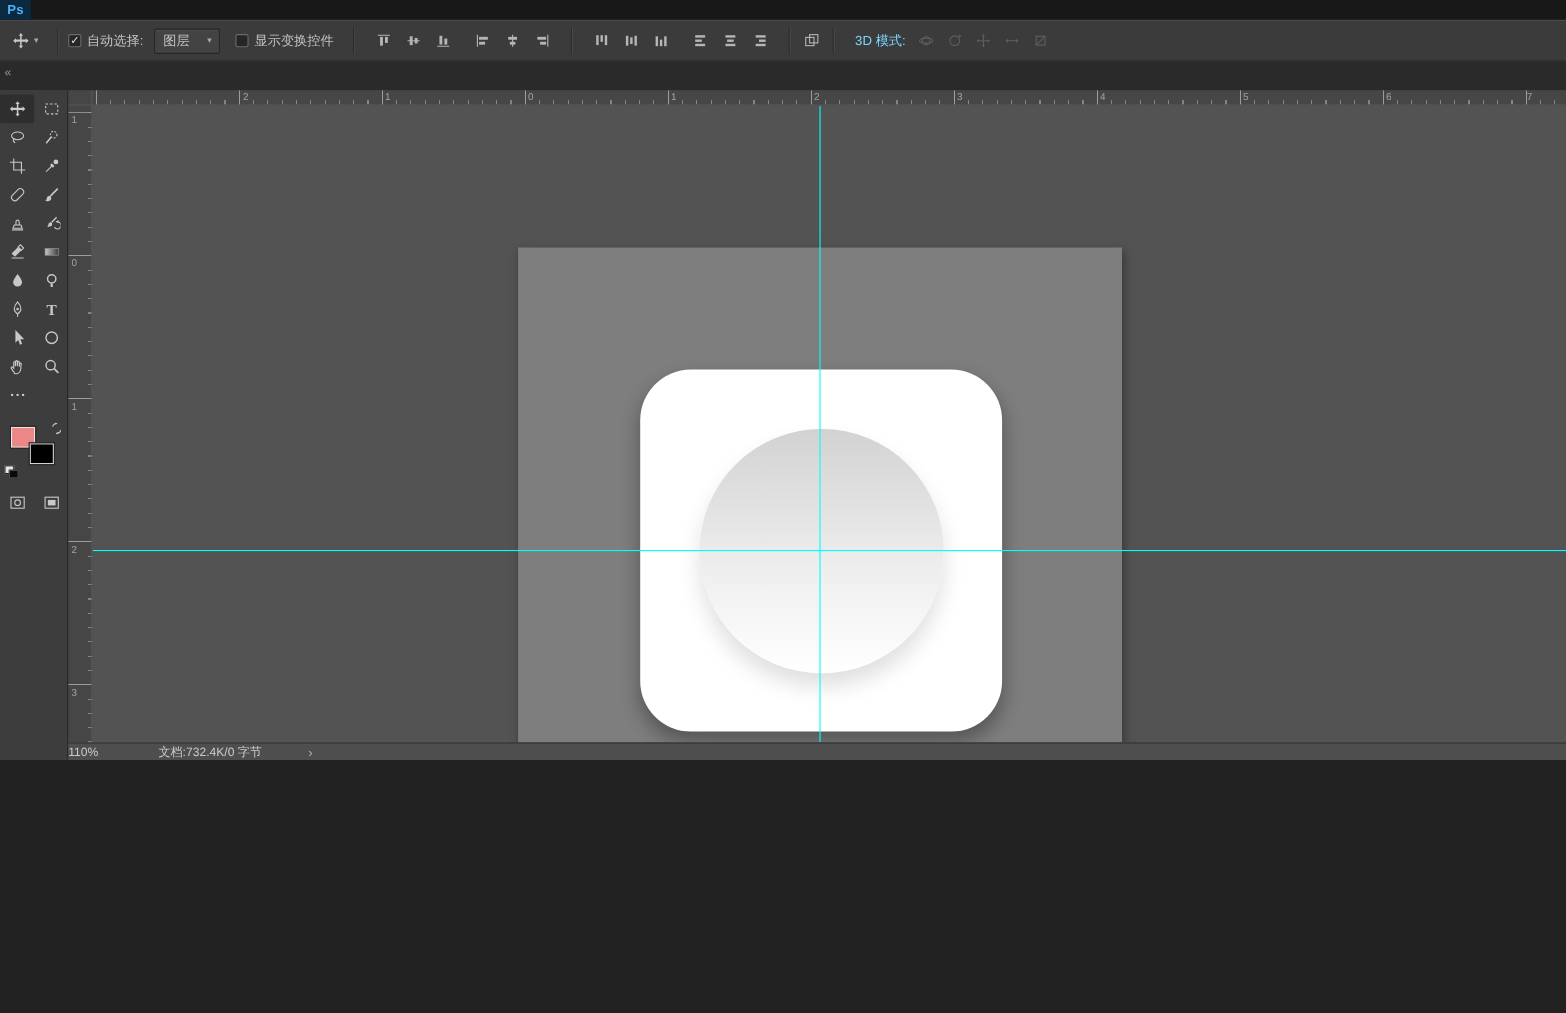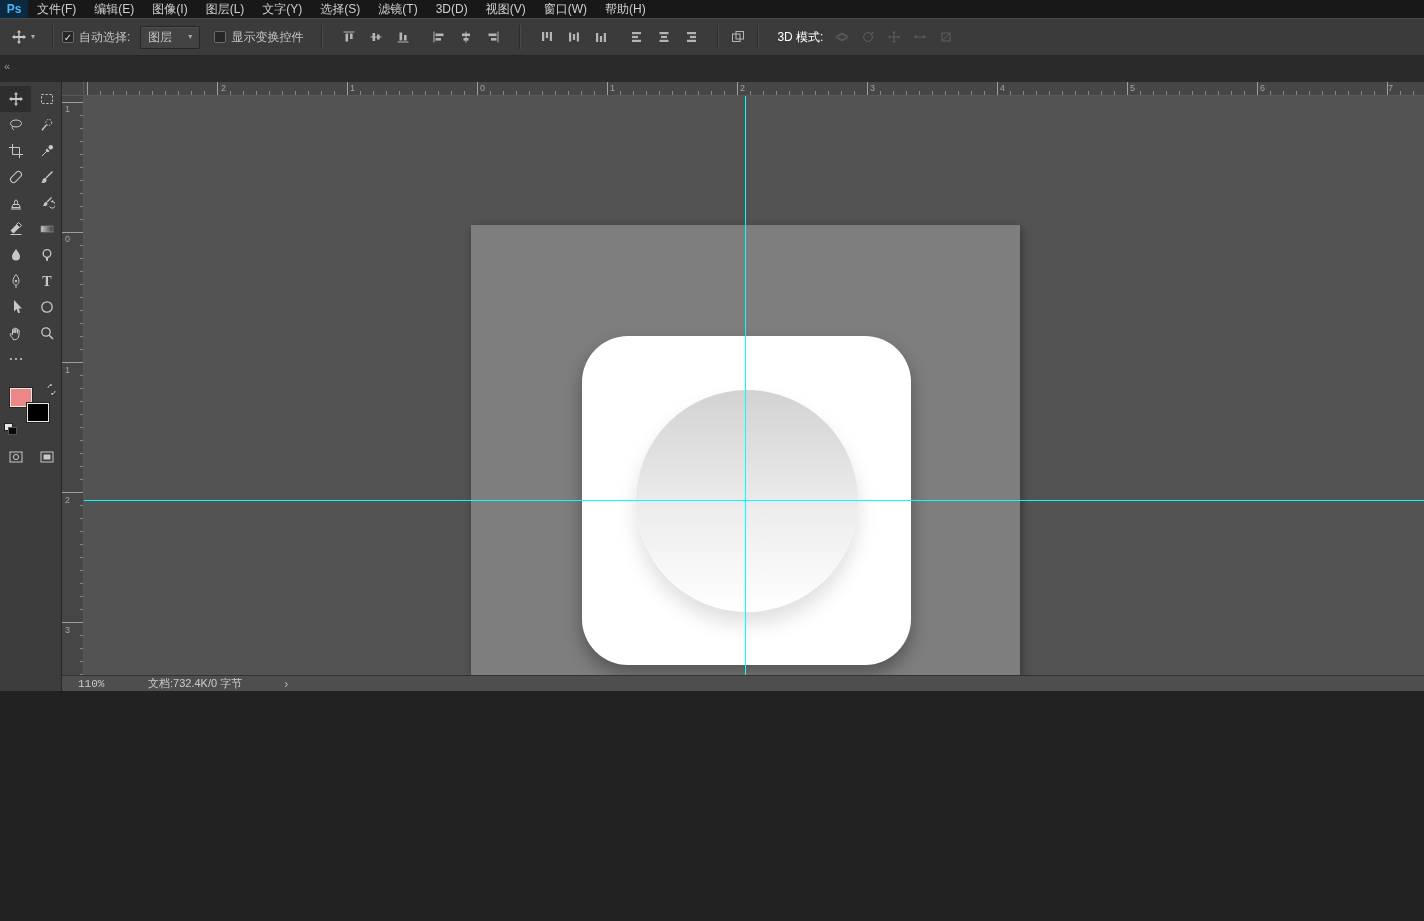--- a/index.html
+++ b/index.html
@@ -23,21 +23,21 @@
   .optlabel{display:flex;align-items:center;margin-right:10px;cursor:default;}
   .cb{width:12px;height:12px;background:#262626;border:1px solid #6a6a6a;border-radius:2px;
       display:inline-flex;align-items:center;justify-content:center;font-size:10px;color:#e3e3e3;
       margin-right:5px;box-sizing:border-box;}
   .combo{display:flex;align-items:center;gap:16px;background:#434343;border:1px solid #272727;
          border-radius:2px;padding:2px 7px;margin-right:14px;box-shadow:inset 0 1px 0 rgba(255,255,255,.06);}
   .sep{width:1px;height:24px;background:#2c2c2c;border-right:1px solid #4a4a4a;margin:0 8px;}
   .ogroup{display:flex;align-items:center;gap:5px;margin:0 7px;}
   .oicon{width:22px;height:20px;display:flex;align-items:center;justify-content:center;border-radius:2px;}
   .oicon.dim svg{opacity:.45;}
-  .l3d{color:#ffffff;margin:0 8px 0 10px;white-space:nowrap;}
+  .l3d{color:#7dd3fc;margin:0 8px 0 10px;white-space:nowrap;}
 
   
   #tabbar{position:absolute;left:0;top:56px;right:0;height:26px;background:#2a2a2a;
           display:flex;align-items:flex-end;z-index:4;}
   .collapse{position:absolute;left:4px;top:5px;color:#969696;font-size:11px;line-height:1;}
   .doc-tab{margin-left:62px;height:25px;background:#3d3d3d;border:1px solid #212121;border-bottom:none;
            display:flex;align-items:center;gap:10px;padding:0 10px;color:#d6d6d6;font-size:12px;white-space:nowrap;}
   .tab-close{color:#a9a9a9;font-size:14px;line-height:1;}
 
   
@@ -87,45 +87,32 @@
                border-radius:50%;background:linear-gradient(180deg,#d2d2d2 0%,#ededed 55%,#ffffff 100%);
                box-shadow:0 12px 20px rgba(0,0,0,.13);}
   .guide{position:absolute;}
   .guide.v{left:661px;top:0;bottom:0;width:1px;}
   .guide.h{top:404px;left:0;right:0;height:1px;}
 
   
   #statusbar{position:absolute;left:62px;right:0;bottom:0;height:16px;background:#4e4e4e;
              border-top:1px solid #323232;box-sizing:border-box;display:flex;align-items:center;
              font-size:11px;color:#cbcbcb;z-index:3;}
-  .zoom{margin-left:16px;min-width:38px;font-family:Liberation Mono, monospace;}
-  .dinfo{margin-left:32px;white-space:nowrap;}
+  .zoom{min-width:38px;}
+  .dinfo{margin-left:44px;white-space:nowrap;}
   .schev{margin-left:42px;color:#b3b3b3;font-size:12px;}
   svg{display:block;}
 </style>
 </head>
 <body>
 
 <div id="app">
 
   <div id="menubar">
     <div class="ps-logo">Ps</div>
-    <div id="menu-items">
-        <span class="menu-item">文件(F)</span>
-        <span class="menu-item">编辑(E)</span>
-        <span class="menu-item">图像(I)</span>
-        <span class="menu-item">图层(L)</span>
-        <span class="menu-item">文字(Y)</span>
-        <span class="menu-item">选择(S)</span>
-        <span class="menu-item">滤镜(T)</span>
-        <span class="menu-item">3D(D)</span>
-        <span class="menu-item">视图(V)</span>
-        <span class="menu-item">窗口(W)</span>
-        <span class="menu-item">帮助(H)</span>
-      </div>
   </div>
 
   <div id="optionsbar">
     <div class="tool-preset">
       <span id="preset-tool-icon">
           <svg width="16" height="16" viewBox="0 0 16 16">
             <path d="M8 1L6 3.5h1.3V7H3.5V5.7L1 8l2.5 2.3V9H7.3v3.5H6L8 15l2-2.5H8.7V9h3.8v1.3L15 8l-2.5-2.3V7H8.7V3.5H10z" fill="#c8c8c8"></path>
           </svg>
         </span>
       <span class="caret">▾</span>

